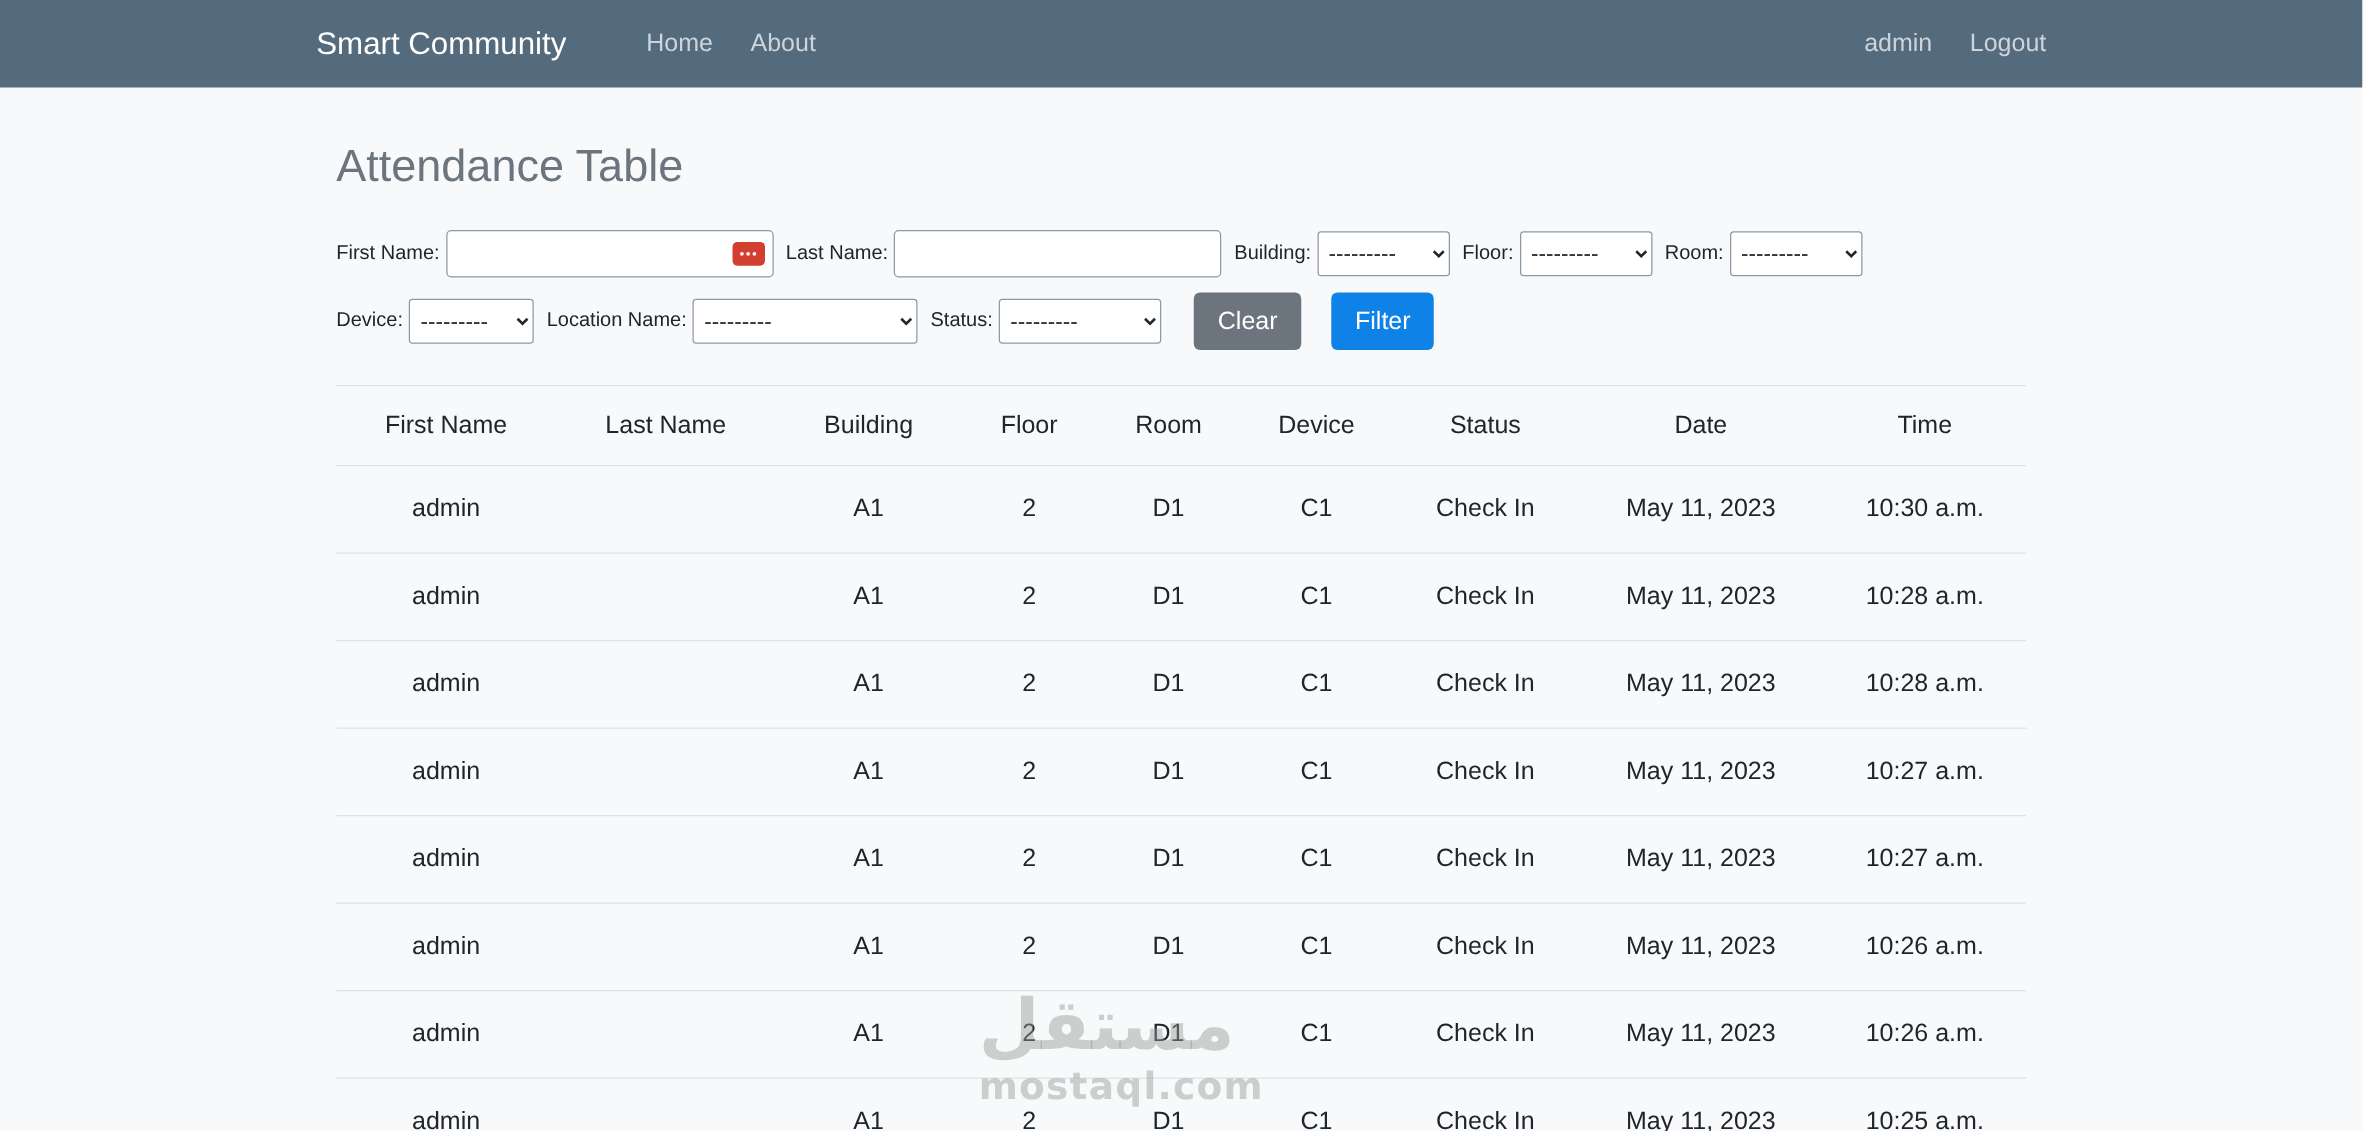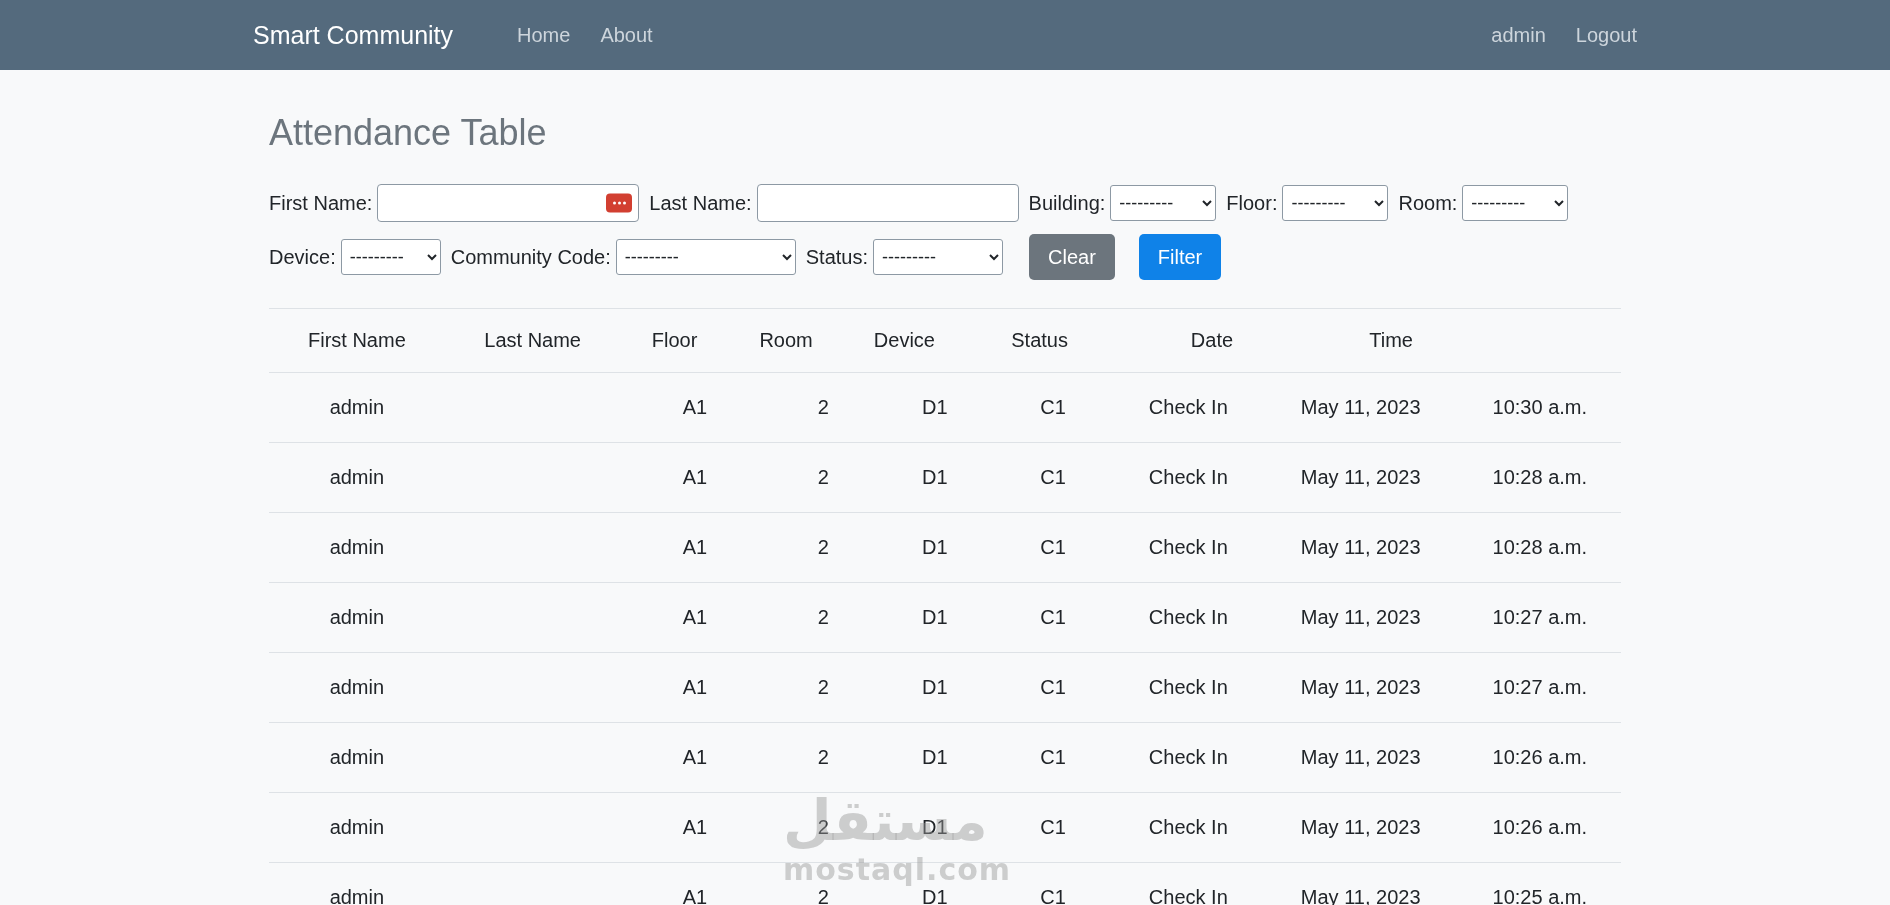--- a/index.html
+++ b/index.html
@@ -63,21 +63,21 @@
   
   .filters{margin-top:30px;}
   .filter-row{
     display:flex;
     align-items:center;
     gap:10px;
     margin-bottom:12px;
     flex-wrap:nowrap;
   }
   .group{display:inline-flex;align-items:center;gap:5px;}
-  .group label{font-size:20px;color:var(--text);white-space:nowrap;}
+  .group label{font-size:16px;color:var(--text);white-space:nowrap;}
   .input-wrap{position:relative;display:inline-block;}
   .input-wrap input{
     width:262px;height:38px;
     border:1px solid var(--control-border);
     border-radius:4px;
     font-size:19px;
     padding:0 34px 0 8px;
     background:#fff;
     outline:none;
     font-family:"Liberation Sans", sans-serif;
@@ -225,40 +225,41 @@
     </div>
 
     <div class="filter-row">
       <div class="group">
         <label>Device:</label>
         <select class="sel-device">
           <option>---------</option>
         </select>
       </div>
       <div class="group">
-        <label>Community Code:</label>
+        <label>Location Name:</label>
         <select class="sel-location">
           <option>---------</option>
         </select>
       </div>
       <div class="group">
         <label>Status:</label>
         <select class="sel-status">
           <option>---------</option>
         </select>
       </div>
       <button type="button" class="btn btn-secondary">Clear</button>
       <button type="button" class="btn btn-primary">Filter</button>
     </div>
   </form>
 
   <div class="table">
     <div class="tr thead">
         <div class="th col0">First Name</div>
         <div class="th col1">Last Name</div>
+        <div class="th col2">Building</div>
         <div class="th col3">Floor</div>
         <div class="th col4">Room</div>
         <div class="th col5">Device</div>
         <div class="th col6">Status</div>
         <div class="th col7">Date</div>
         <div class="th col8">Time</div>
       </div>
     <div>
         <div class="tr">
           <div class="td col0">admin</div>

